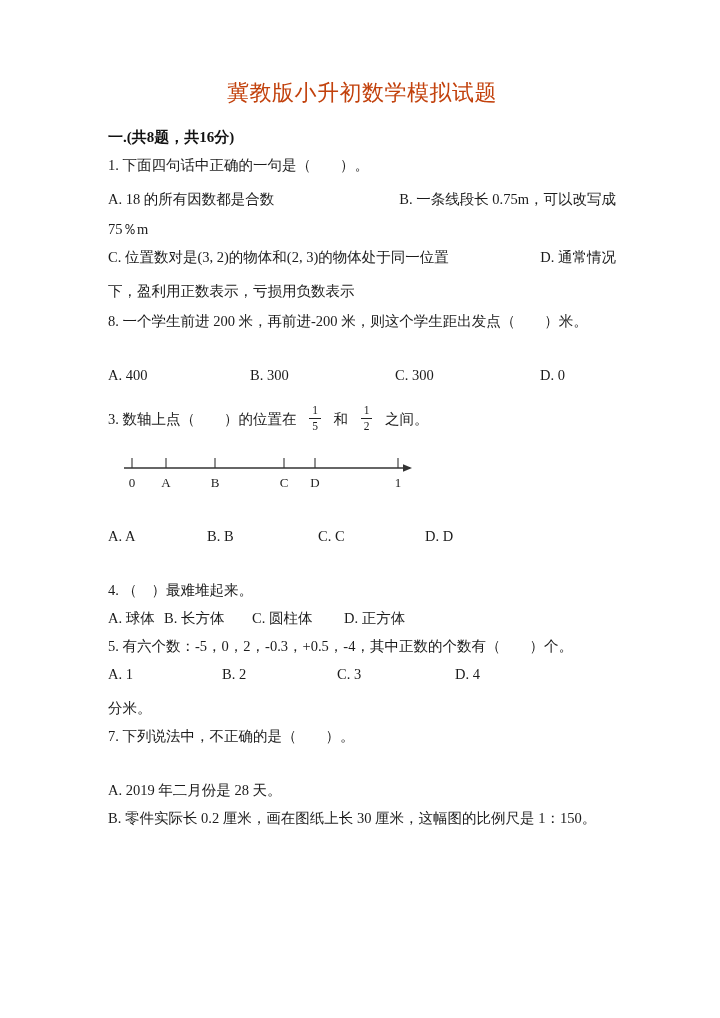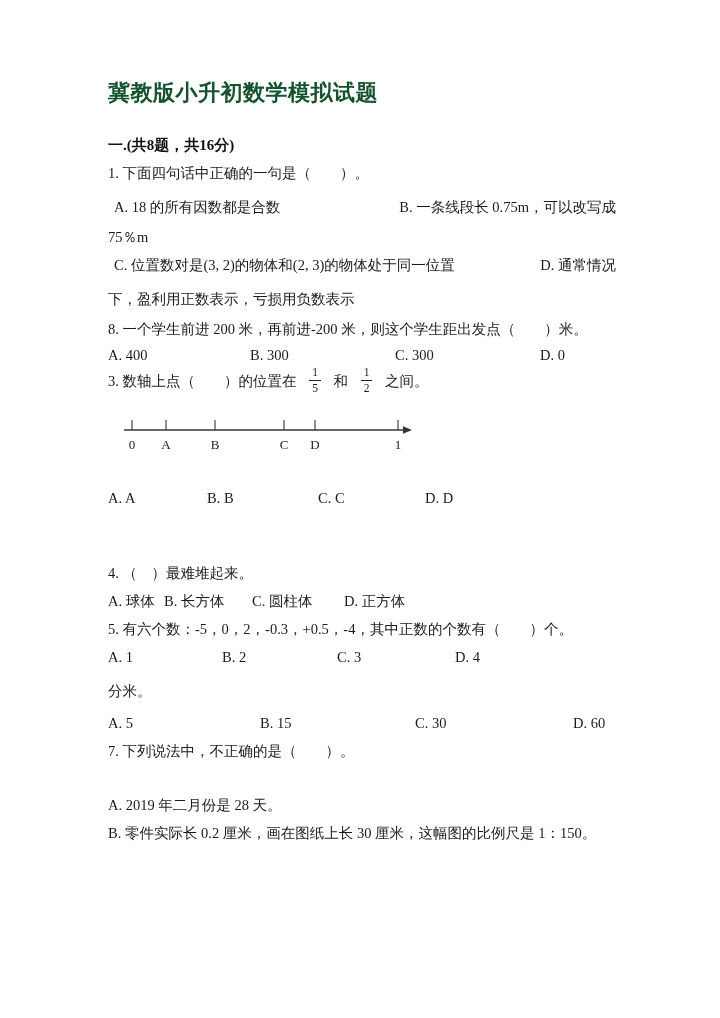--- a/index.html
+++ b/index.html
@@ -9,29 +9,29 @@
     font-family:"Liberation Serif","DejaVu Serif",serif;
     color:#1b1b1b;
   }
   .page {
     width:720px; height:1018px;
     background:#ffffff;
     padding:78px 104px 30px 108px;
     overflow:hidden;
   }
   .title {
-    font-size:22px; font-weight:700; color:#14532d;
-    letter-spacing:0.5px;
+    font-size:22px; font-weight:400; color:#c2410c;
+    text-align:center; letter-spacing:0.5px;
   }
   .section {
     font-size:15px; font-weight:700; color:#111;
-    margin-top:24px; line-height:26px;
+    margin-top:16px; line-height:26px;
   }
   .line { font-size:14.5px; line-height:26px; }
-  .split { display:flex; justify-content:space-between;margin-left:6px; }
+  .split { display:flex; justify-content:space-between; }
   .opts { display:flex; font-size:14.5px; line-height:26px; }
   .opts span { display:block; flex:0 0 auto; }
   .opts-q2 span:nth-child(1){width:142px}
   .opts-q2 span:nth-child(2){width:145px}
   .opts-q2 span:nth-child(3){width:145px}
   .opts-q3 span:nth-child(1){width:99px}
   .opts-q3 span:nth-child(2){width:111px}
   .opts-q3 span:nth-child(3){width:107px}
   .opts-q4 span:nth-child(1){width:56px}
   .opts-q4 span:nth-child(2){width:88px}
@@ -52,22 +52,22 @@
   .figure { margin:18px 0 0 12px; }
   .numberline .axis { stroke:#333; stroke-width:1.3; }
   .numberline .tick { stroke:#333; stroke-width:1.1; }
   .numberline .arrow { fill:#333; }
   .numberline text {
     font-size:13px; fill:#222;
     font-family:"Liberation Serif","DejaVu Serif",serif;
   }
   .mt0{margin-top:8px} .mt2{margin-top:2px} .mt4{margin-top:4px}
   .mt6{margin-top:6px} .mt8{margin-top:8px} .mt10{margin-top:2px}
-  .mt12{margin-top:28px} .mt14{margin-top:14px} .mt18{}
-  .mt28{} .mt34{margin-top:24px} .mt40{margin-top:49px}
+  .mt12{margin-top:28px} .mt14{margin-top:14px} .mt18{margin-top:18px}
+  .mt28{margin-top:28px} .mt34{margin-top:24px} .mt40{margin-top:28px}
 </style>
 </head>
 <body>
 
 <div class="page">
 
   <h1 class="title">冀教版小升初数学模拟试题</h1>
 
   <div class="section">一.(共8题，共16分)</div>
 
@@ -152,26 +152,20 @@
     <div class="opts opts-q5 mt10">
       <span>A. 1</span>
       <span>B. 2</span>
       <span>C. 3</span>
       <span>D. 4</span>
     </div>
   </div>
 
   <div>
     <p class="line mt0">分米。</p>
-    <div class="opts opts-q6 mt6">
-      <span>A. 5</span>
-      <span>B. 15</span>
-      <span>C. 30</span>
-      <span>D. 60</span>
-    </div>
   </div>
 
   <div>
     <p class="line mt10">7. 下列说法中，不正确的是（　　）。</p>
     <p class="line mt12">A. 2019 年二月份是 28 天。</p>
     <p class="line mt10">B. 零件实际长 0.2 厘米，画在图纸上长 30 厘米，这幅图的比例尺是 1：150。</p>
   </div>
 
 </div>
 

